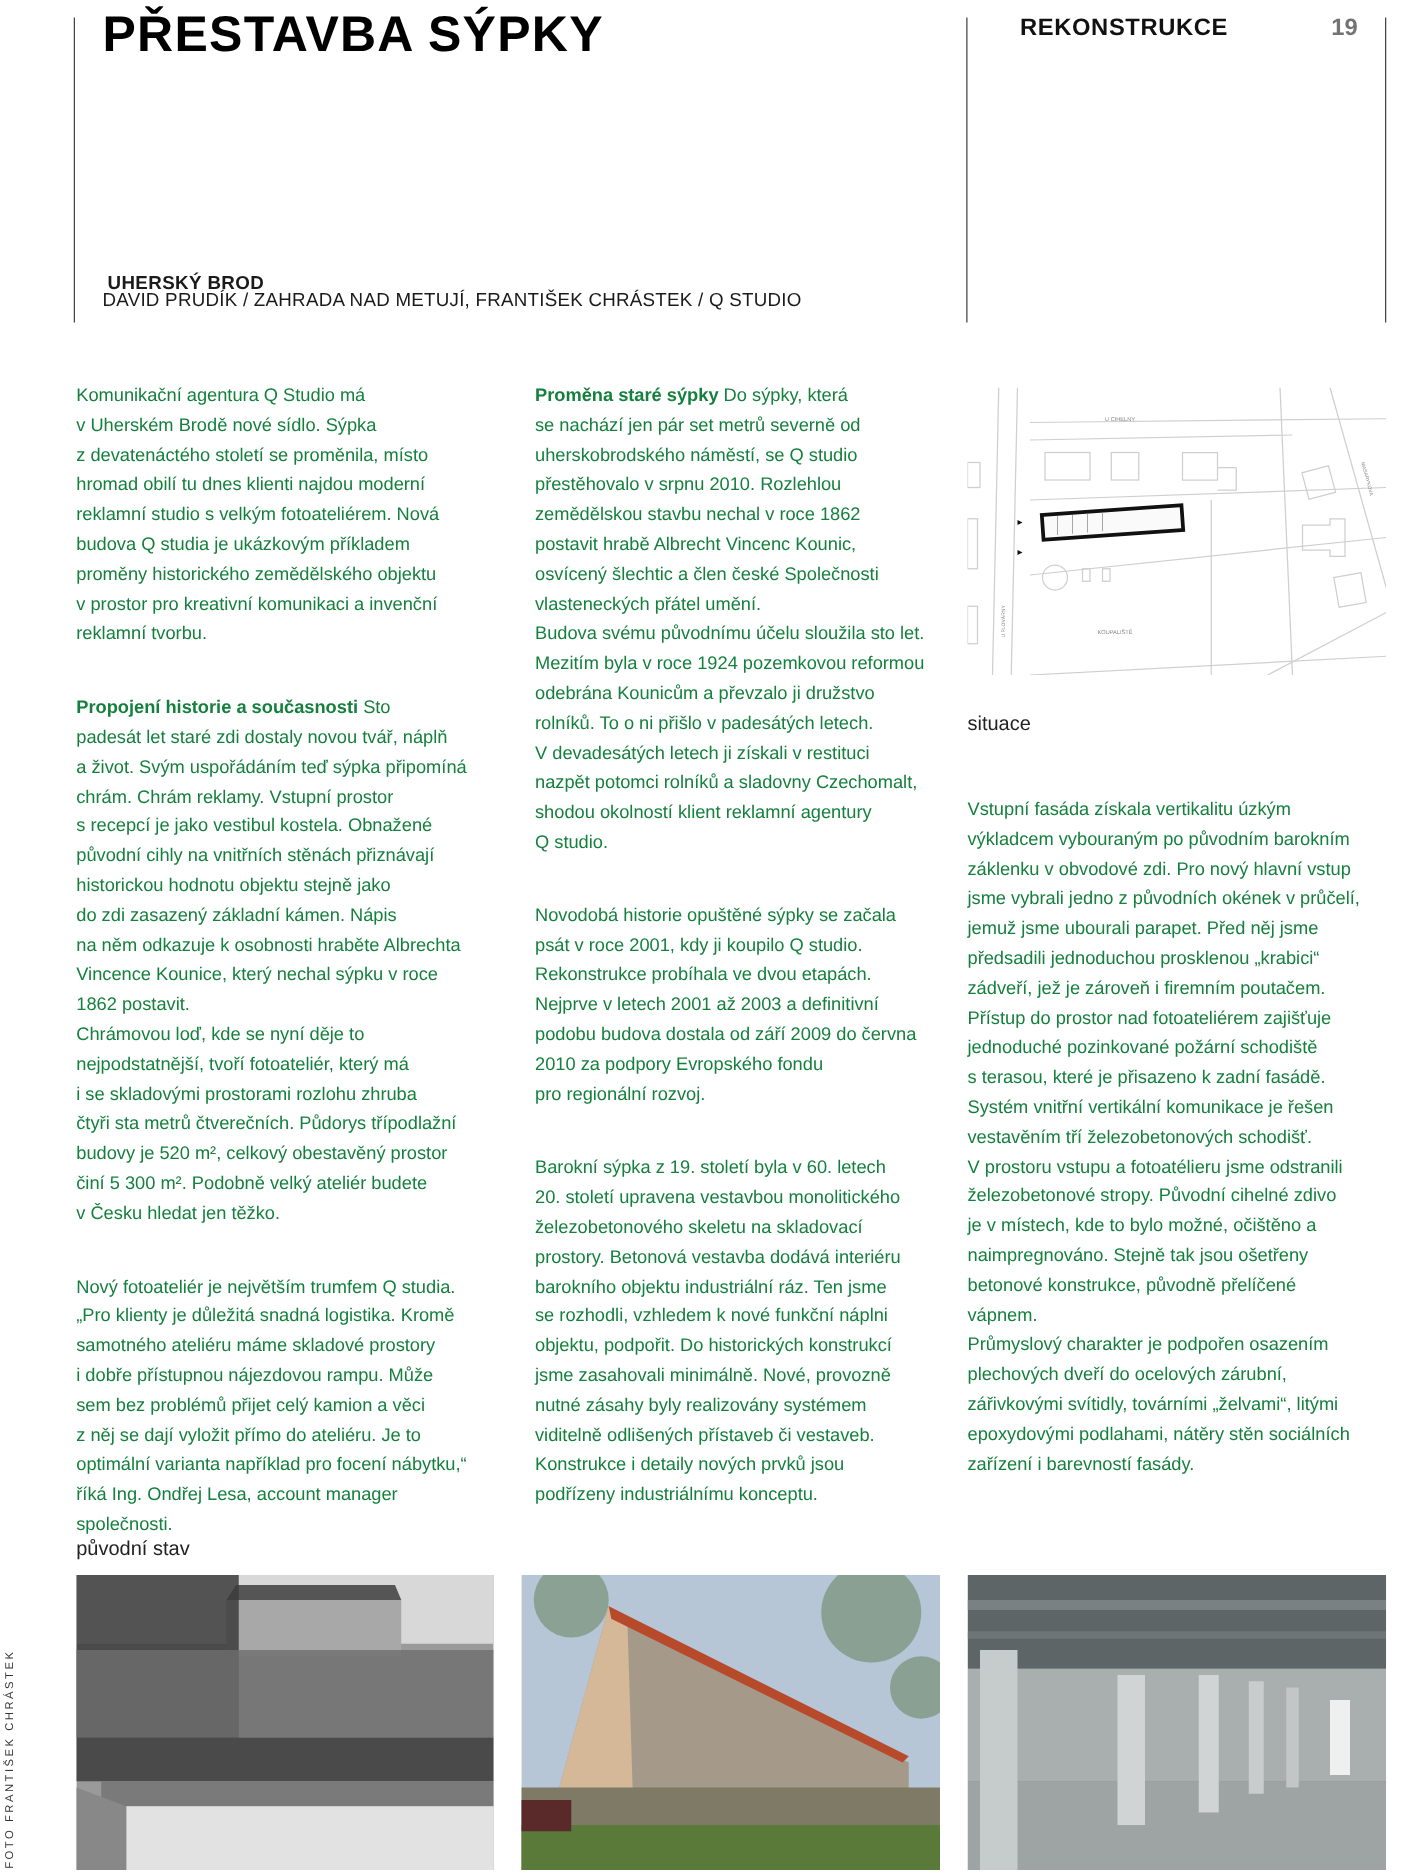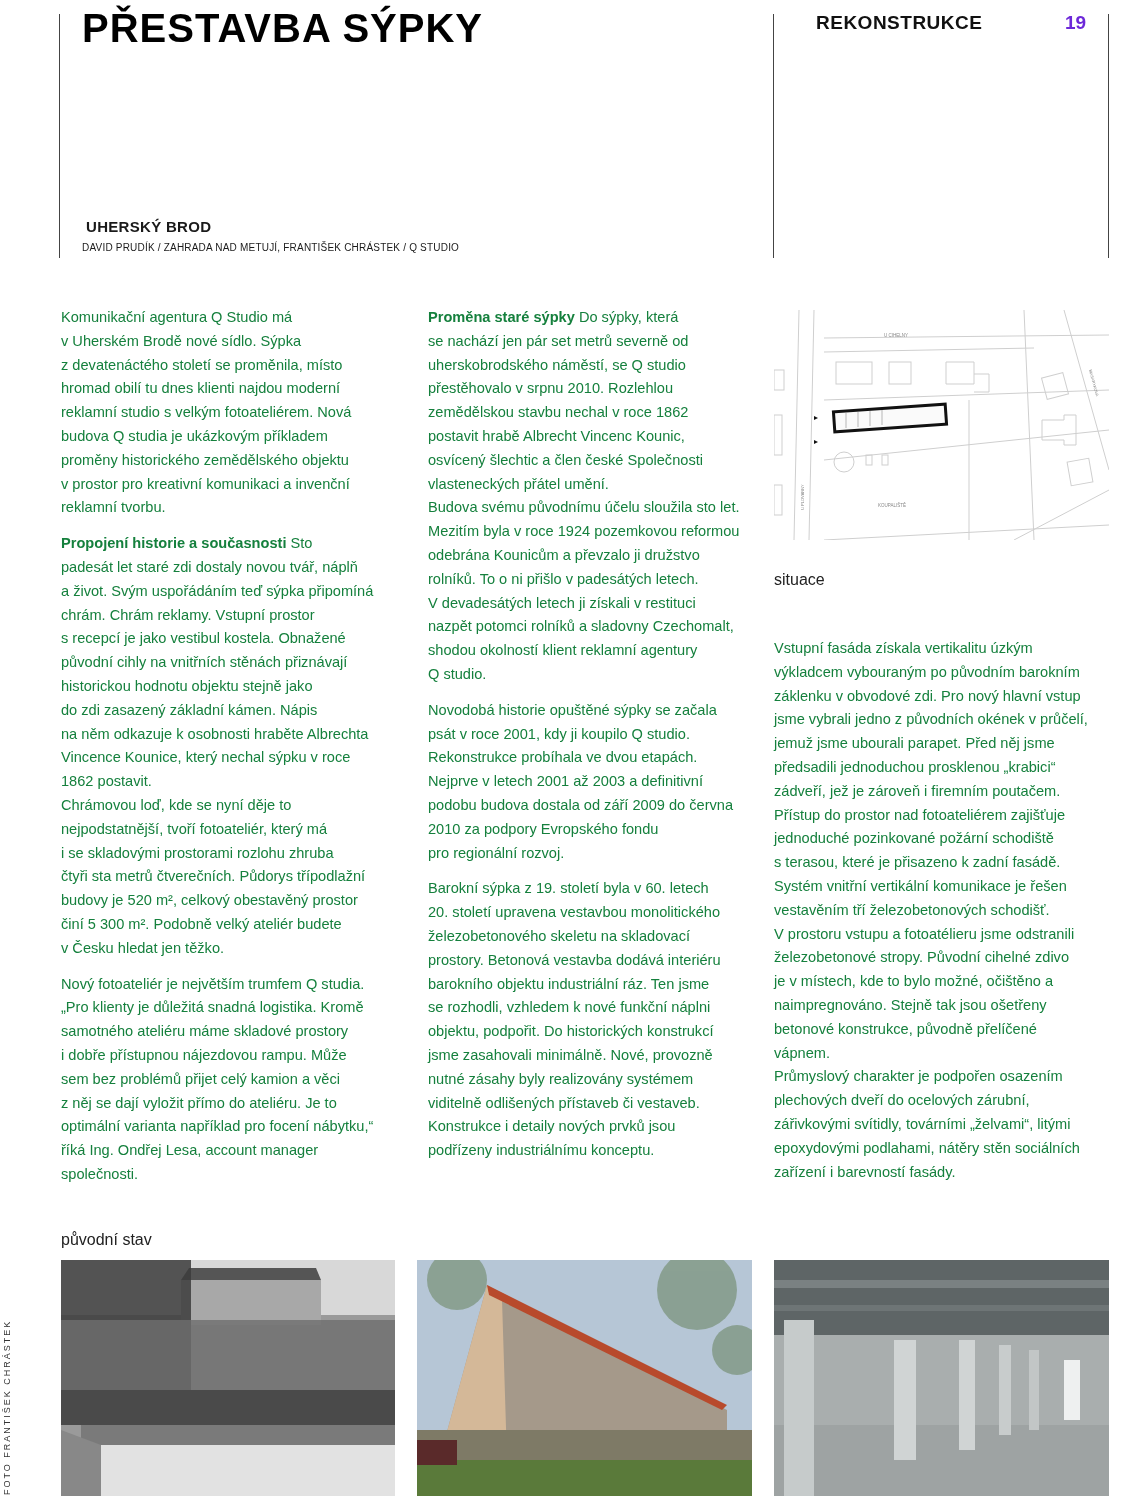--- a/index.html
+++ b/index.html
@@ -3,28 +3,28 @@
 <meta charset="utf-8">
 <style>
   * { box-sizing: border-box; margin: 0; padding: 0; }
   html, body { width: 1130px; height: 1500px; background: #ffffff; overflow: hidden; }
   body { position: relative; font-family: "Liberation Sans", sans-serif; color: #1a1a1a; }
 
   .vrule { position: absolute; width: 1px; background: #444; }
 
   .title { position: absolute; left: 82px; top: 6px; font-size: 40px; font-weight: bold; letter-spacing: 1px; color: #000000; font-family: "Liberation Sans", sans-serif; }
   .section { position: absolute; left: 796px; top: 12px; font-size: 19px; font-weight: bold; letter-spacing: 0.5px; color: #111; margin-left: 20px; }
-  .pagenum { position: absolute; left: 1065px; top: 12px; font-size: 19px; font-weight: bold; color: #6d28d9; }
+  .pagenum { position: absolute; left: 1065px; top: 12px; font-size: 19px; font-weight: bold; color: #737373; }
 
   .location { position: absolute; left: 86px; top: 218px; font-size: 15px; font-weight: bold; letter-spacing: 0.3px; }
-  .authors { position: absolute; left: 82px; top: 242px; font-size: 10px; letter-spacing: 0.2px; }
+  .authors { position: absolute; left: 82px; top: 232px; font-size: 15px; letter-spacing: 0.2px; }
 
   .col { position: absolute; font-size: 14.6px; line-height: 23.8px; color: #15803d; }
   .col p { white-space: pre-line; }
-  .col p + p.gap { margin-top: 12px; }
+  .col p + p.gap { margin-top: 35px; }
   .col .head { font-weight: bold; }
   .col1 { left: 61px; top: 306px; width: 345px; }
   .col2 { left: 428px; top: 306px; width: 345px; }
   .col3 { left: 774px; top: 637px; width: 345px; }
 
   .caption { position: absolute; font-size: 16px; color: #222; }
 
   .siteplan { position: absolute; left: 774px; top: 310px; width: 335px; height: 230px; }
 
   .photo { position: absolute; top: 1260px; height: 236px; overflow: hidden; }

